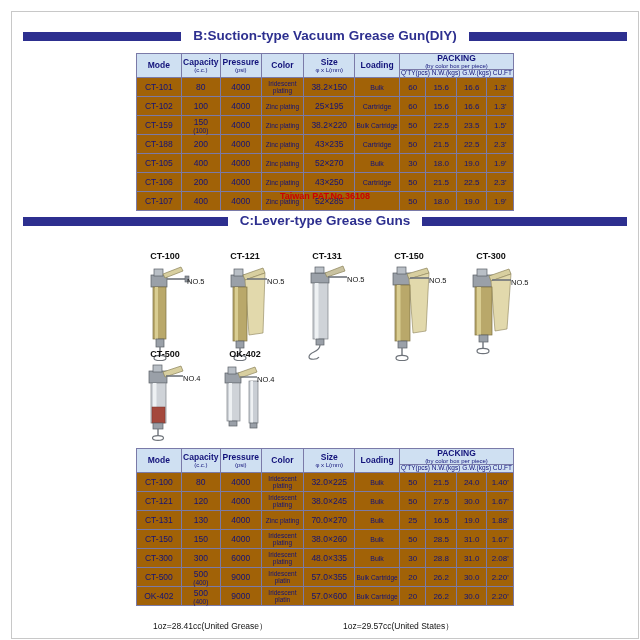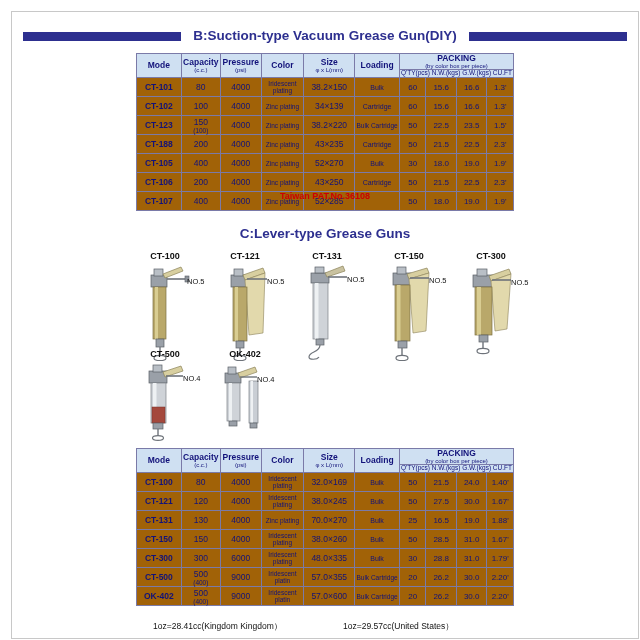--- a/index.html
+++ b/index.html
@@ -30,21 +30,21 @@
     display:flex;align-items:center;
   }
   .sec-bar-left, .sec-bar-right{
     height:9px;background:#2d2f8f;flex:1 1 auto;
   }
   .sec-title{
     font-size:13.5px;font-weight:bold;color:#2d2f8f;
     padding:0 12px;white-space:nowrap;line-height:1;
   }
   #secB{top:20px;}
-  #secC{top:218px;flex-direction:column;}
+  #secC{top:205px;}
 
   
   table{
     border-collapse:collapse;
     position:absolute;
     font-size:8px;
     background:#a16207;
   }
   table td, table th{
     border:1px solid #7a7aa8;
@@ -60,21 +60,21 @@
     color:#12127a;
     line-height:1.05;
   }
   thead th .sub{
     display:block;font-size:6px;font-weight:normal;
   }
   tbody td{
     font-size:8.5px;
     height:18px;
   }
-  tbody td.model{font-weight:bold;}
+  tbody td.model{font-weight:normal;}
   td .small{font-size:6.5px;display:block;}
   .pk{font-size:8px;}
 
   #tableB{left:131px;top:48px;width:378px;}
   #tableC{left:131px;top:443px;width:378px;}
 
   .pat{
     position:absolute;left:131px;top:186px;width:378px;
     text-align:center;color:#cc0000;font-weight:bold;font-size:9px;
   }
@@ -161,29 +161,29 @@
         <td class="pk">60</td>
         <td class="pk">15.6</td>
         <td class="pk">16.6</td>
         <td class="pk">1.3'</td>
       </tr>
       <tr>
         <td class="model">CT-102</td>
         <td>100</td>
         <td>4000</td>
         <td style="font-size:6.5px">Zinc plating</td>
-        <td>34×139</td>
+        <td>25×195</td>
         <td style="font-size:7px">Cartridge</td>
         <td class="pk">60</td>
         <td class="pk">15.6</td>
         <td class="pk">16.6</td>
         <td class="pk">1.3'</td>
       </tr>
       <tr>
-        <td class="model">CT-123</td>
+        <td class="model">CT-159</td>
         <td>
           <span>150</span>
           <span class="small">(100)</span>
         </td>
         <td>4000</td>
         <td style="font-size:6.5px">Zinc plating</td>
         <td>38.2×220</td>
         <td style="font-size:6.5px">Bulk Cartridge</td>
         <td class="pk">50</td>
         <td class="pk">22.5</td>
@@ -418,21 +418,21 @@
       <tr>
         <th colspan="4" style="font-size:6.5px;font-weight:normal;">Q'TY(pcs)  N.W.(kgs)  G.W.(kgs)  CU.FT</th>
       </tr>
     </thead>
     <tbody>
       <tr>
         <td class="model">CT-100</td>
         <td>80</td>
         <td>4000</td>
         <td style="font-size:6.5px">Iridescent plating</td>
-        <td>32.0×169</td>
+        <td>32.0×225</td>
         <td style="font-size:7px">Bulk</td>
         <td class="pk">50</td>
         <td class="pk">21.5</td>
         <td class="pk">24.0</td>
         <td class="pk">1.40'</td>
       </tr>
       <tr>
         <td class="model">CT-121</td>
         <td>120</td>
         <td>4000</td>
@@ -471,21 +471,21 @@
       <tr>
         <td class="model">CT-300</td>
         <td>300</td>
         <td>6000</td>
         <td style="font-size:6.5px">Iridescent plating</td>
         <td>48.0×335</td>
         <td style="font-size:7px">Bulk</td>
         <td class="pk">30</td>
         <td class="pk">28.8</td>
         <td class="pk">31.0</td>
-        <td class="pk">1.79'</td>
+        <td class="pk">2.08'</td>
       </tr>
       <tr>
         <td class="model">CT-500</td>
         <td>
           <span>500</span>
           <span class="small">(400)</span>
         </td>
         <td>9000</td>
         <td style="font-size:6.5px">Iridescent platin</td>
         <td>57.0×355</td>
@@ -506,15 +506,15 @@
         <td>57.0×600</td>
         <td style="font-size:6.5px">Bulk Cartridge</td>
         <td class="pk">20</td>
         <td class="pk">26.2</td>
         <td class="pk">30.0</td>
         <td class="pk">2.20'</td>
       </tr>
     </tbody>
   </table>
 
-  <div class="footnote" id="fn1">1oz=28.41cc(Kingdom Kingdom）</div>
+  <div class="footnote" id="fn1">1oz=28.41cc(United Grease）</div>
   <div class="footnote" id="fn2">1oz=29.57cc(United States）</div>
 </div>
 
 </body></html>

